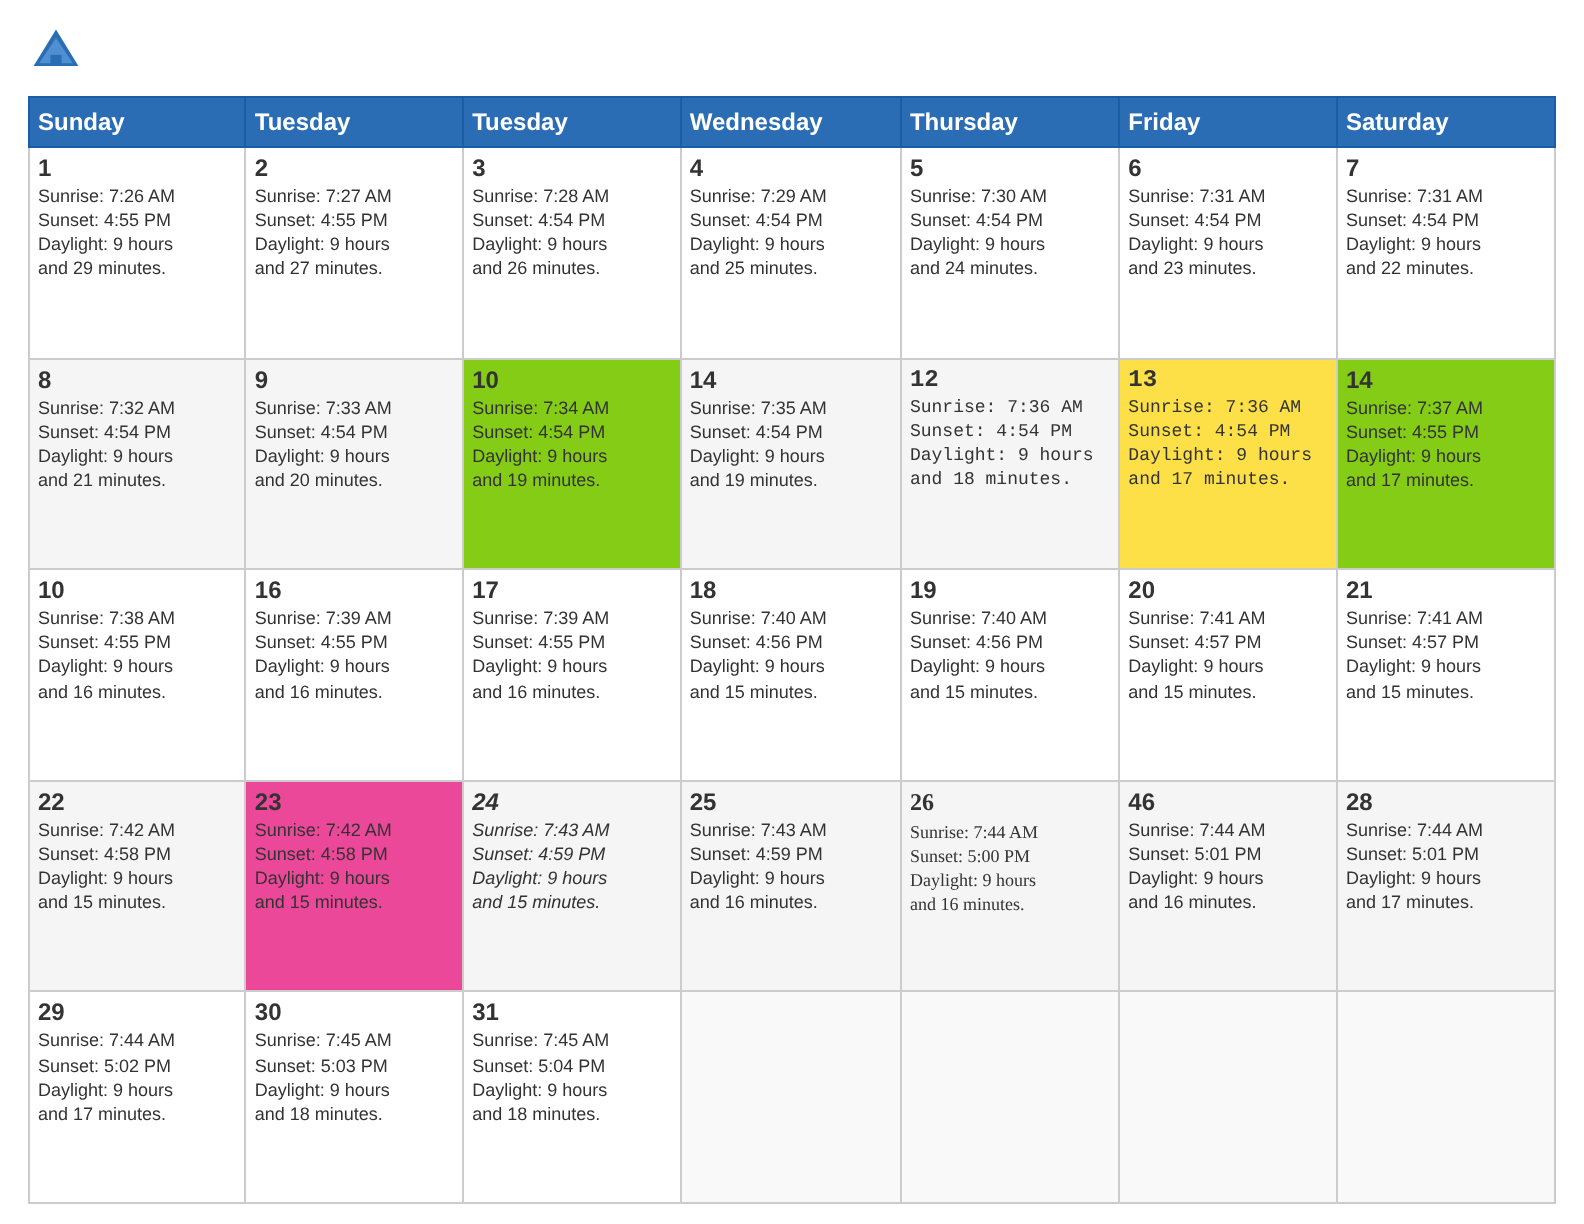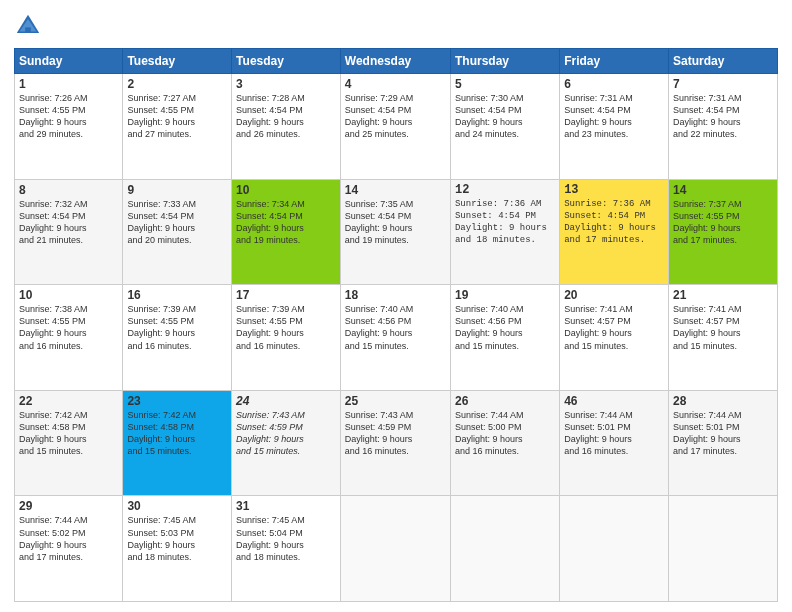--- a/index.html
+++ b/index.html
@@ -229,33 +229,33 @@
           <td>
             <span class="day-num">21</span>
             <div class="day-info">Sunrise: 7:41 AM<br>Sunset: 4:57 PM<br>Daylight: 9 hours<br>and 15 minutes.</div>
           </td>
         </tr>
         <tr style="background: rgb(245, 245, 245);">
           <td style="background: rgb(245, 245, 245);">
             <span class="day-num">22</span>
             <div class="day-info">Sunrise: 7:42 AM<br>Sunset: 4:58 PM<br>Daylight: 9 hours<br>and 15 minutes.</div>
           </td>
-          <td style="background: #0ea5e9;">
+          <td style="background: #ec4899;">
             <span class="day-num">23</span>
             <div class="day-info">Sunrise: 7:42 AM<br>Sunset: 4:58 PM<br>Daylight: 9 hours<br>and 15 minutes.</div>
           </td>
           <td style="background: rgb(245, 245, 245); font-style: italic;">
             <span class="day-num">24</span>
             <div class="day-info">Sunrise: 7:43 AM<br>Sunset: 4:59 PM<br>Daylight: 9 hours<br>and 15 minutes.</div>
           </td>
           <td style="background: rgb(245, 245, 245); margin-top: 26px;">
             <span class="day-num">25</span>
             <div class="day-info">Sunrise: 7:43 AM<br>Sunset: 4:59 PM<br>Daylight: 9 hours<br>and 16 minutes.</div>
           </td>
-          <td style="background: rgb(245, 245, 245);">
+          <td style="background: rgb(245, 245, 245); font-family: Liberation Serif, serif;">
             <span class="day-num">26</span>
             <div class="day-info">Sunrise: 7:44 AM<br>Sunset: 5:00 PM<br>Daylight: 9 hours<br>and 16 minutes.</div>
           </td>
           <td style="background: rgb(245, 245, 245);">
             <span class="day-num">46</span>
             <div class="day-info">Sunrise: 7:44 AM<br>Sunset: 5:01 PM<br>Daylight: 9 hours<br>and 16 minutes.</div>
           </td>
           <td style="background: rgb(245, 245, 245);">
             <span class="day-num">28</span>
             <div class="day-info">Sunrise: 7:44 AM<br>Sunset: 5:01 PM<br>Daylight: 9 hours<br>and 17 minutes.</div>

